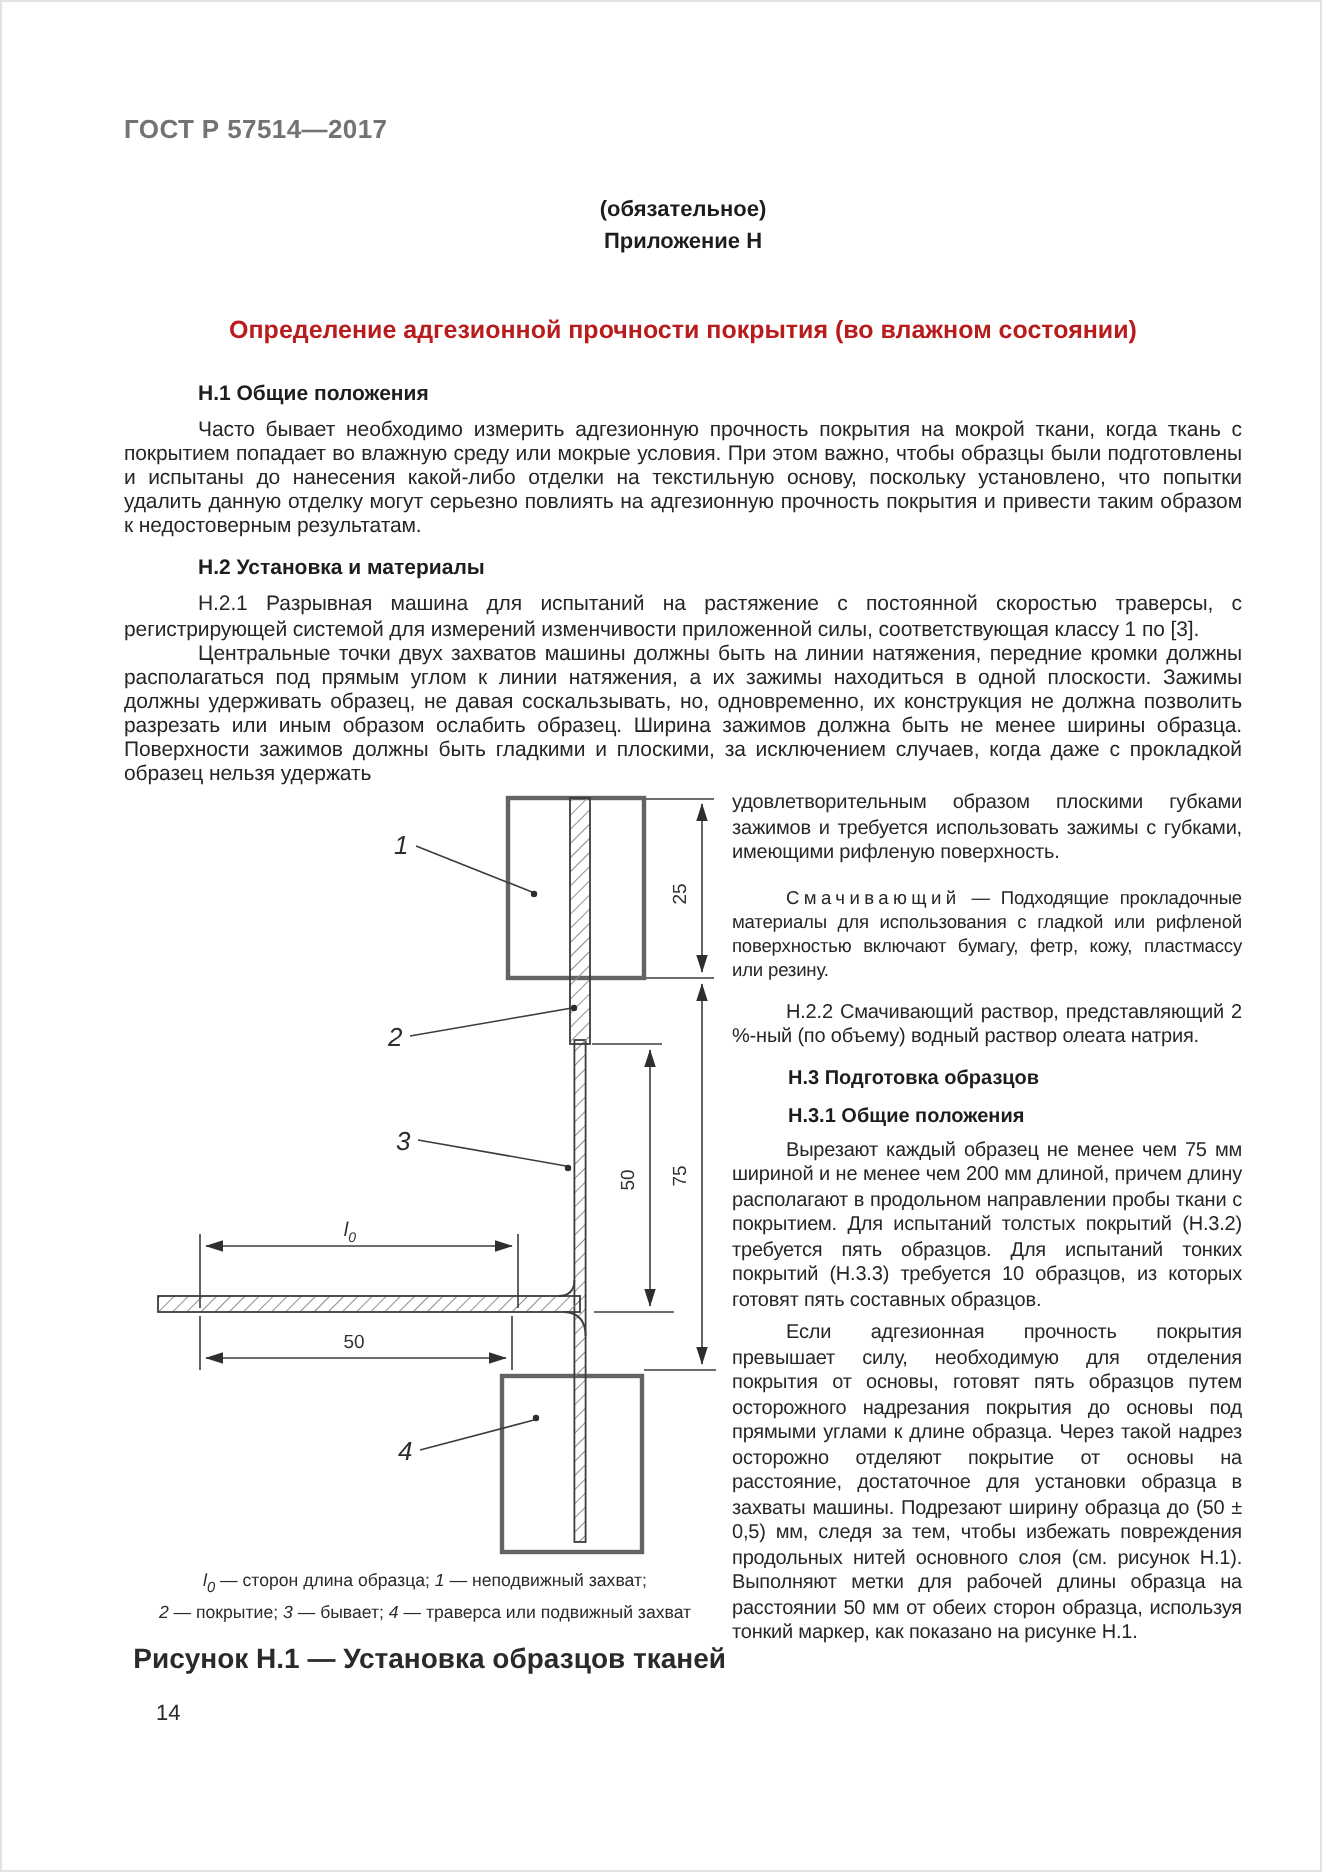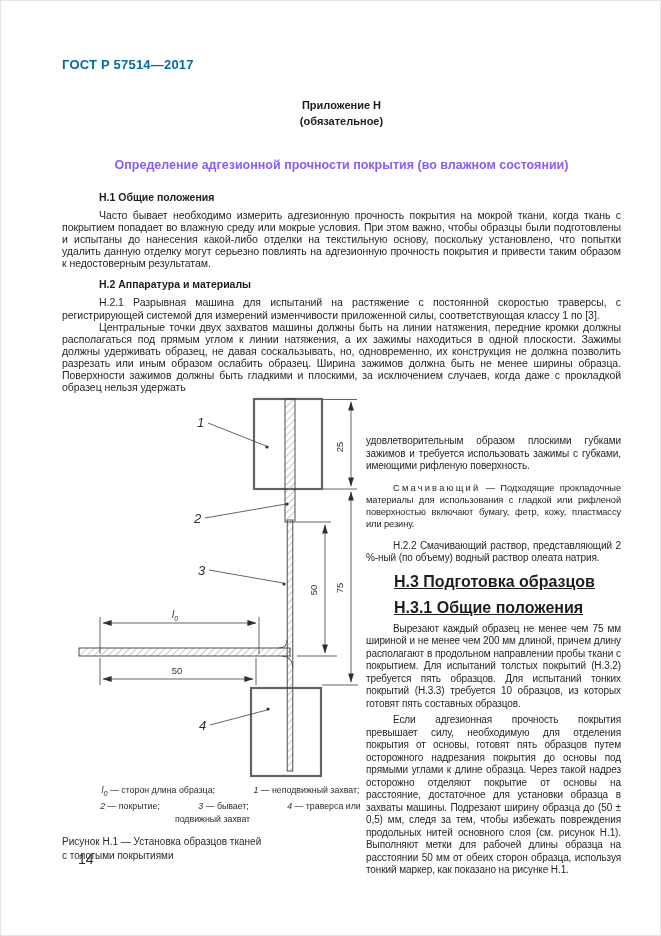--- a/index.html
+++ b/index.html
@@ -4,78 +4,78 @@
 <style>
   html,body { margin:0; padding:0; background:#888; }
   .page {
     position:relative; width:661px; height:936px; margin:0 auto;
     background:#ffffff; border:1px solid #e3e3e3; box-sizing:border-box;
     font-family:"Liberation Sans", sans-serif; color:#262626;
     overflow:hidden;
   }
   .content { position:absolute; left:61px; top:56px; width:559px; }
 
-  .doc-number { font-size:13px; font-weight:bold; letter-spacing:.2px; color:#0369a1; }
+  .doc-number { font-size:13px; font-weight:bold; letter-spacing:.2px; color:#737373; }
   .annex-block { margin-top:25px; text-align:center; }
   .annex-line { font-size:11px; font-weight:bold; line-height:16px; color:#1d1d1d; }
-  .page-title { margin:29px 0 16px 0; text-align:center; font-size:12.5px; font-weight:bold; color:#8b5cf6; }
+  .page-title { margin:29px 0 16px 0; text-align:center; font-size:12.5px; font-weight:bold; color:#b91c1c; }
 
   .full { margin-top:19px; }
   .sec-h { font-size:10.5px; font-weight:bold; color:#1d1d1d; margin:9px 0 6px 37px; }
   .full p {
     margin:0; font-size:10.5px; line-height:12.1px; text-align:justify;
     text-indent:37px; letter-spacing:-.05px;
   }
 
   .cols { display:flex; margin-top:3px; }
   .col-left  { width:301px; flex:none; }
   .col-right { width:255px; flex:none; margin-left:3px; }
 
   .col-right p {
     margin:0 0 4px 0; font-size:10px; line-height:12.5px;
     text-align:justify; text-indent:27px; letter-spacing:-.1px;
   }
-  .col-right p.noindent { text-indent:0;margin-top:39px; }
+  .col-right p.noindent { text-indent:0; }
   .col-right .note {
     font-size:9.3px; line-height:12px; margin:9px 0 10px 0;
   }
   .note-label { letter-spacing:2.2px; }
-  .col-right .sub-h { font-size:16px; font-weight:bold; color:#1d1d1d; margin:8px 0 6px 28px;text-decoration:underline; }
+  .col-right .sub-h { font-size:10px; font-weight:bold; color:#1d1d1d; margin:8px 0 6px 28px; }
 
   .figure-svg { display:block; margin-left:-6px; }
   .fig-legend { margin-top:3px; text-align:center; font-size:8.8px; line-height:13px; color:#2a2a2a; }
-  .fig-legend i { font-family:"Liberation Sans", sans-serif;margin-left:36px; }
-  .fig-caption { margin-top:9px; text-align:left; font-size:10px; line-height:14px; color:#2a2a2a; }
+  .fig-legend i { font-family:"Liberation Sans", sans-serif; }
+  .fig-caption { margin-top:9px; text-align:right; font-size:14px; line-height:14px; color:#2a2a2a;font-weight:bold; }
 
-  .page-number { position:absolute; left:77px; top:850px; font-size:14px; color:#2a2a2a;text-align:right; }
+  .page-number { position:absolute; left:77px; top:850px; font-size:11px; color:#2a2a2a;text-align:right; }
 
   svg text { fill:#333; }
   .dim-label { font-size:9.5px; }
   .callout { font-size:13px; font-style:italic; fill:#2e2e2e; }
   .lo-label { font-size:10px; font-style:italic; }
 </style>
 </head>
 <body>
 
 <div class="page">
   <div class="content">
 
     <div class="doc-number">ГОСТ Р 57514—2017</div>
 
     <div class="annex-block">
+      <div class="annex-line">(обязательное)</div>
       <div class="annex-line">Приложение Н</div>
-      <div class="annex-line">(обязательное)</div>
     </div>
 
     <div class="page-title">Определение адгезионной прочности покрытия (во влажном состоянии)</div>
 
     <div class="full">
       <div class="sec-h">Н.1  Общие положения</div>
       <p>Часто бывает необходимо измерить адгезионную прочность покрытия на мокрой ткани, когда ткань с покрытием попадает во влажную среду или мокрые условия. При этом важно, чтобы образцы были подготовлены и испытаны до нанесения какой-либо отделки на текстильную основу, поскольку установлено, что попытки удалить данную отделку могут серьезно повлиять на адгезионную прочность покрытия и привести таким образом к недостоверным результатам.</p>
-      <div class="sec-h">Н.2  Аппаратура и материалы</div>
+      <div class="sec-h">Н.2  Установка и материалы</div>
       <p>Н.2.1  Разрывная машина для испытаний на растяжение с постоянной скоростью траверсы, с регистрирующей системой для измерений изменчивости приложенной силы, соответствующая классу 1 по [3].</p>
       <p>Центральные точки двух захватов машины должны быть на линии натяжения, передние кромки должны располагаться под прямым углом к линии натяжения, а их зажимы находиться в одной плоскости. Зажимы должны удерживать образец, не давая соскальзывать, но, одновременно, их конструкция не должна позволить разрезать или иным образом ослабить образец. Ширина зажимов должна быть не менее ширины образца. Поверхности зажимов должны быть гладкими и плоскими, за исключением случаев, когда даже с прокладкой образец нельзя удержать</p>
     </div>
 
     <div class="cols">
 
       <div class="col-left">
         <svg class="figure-svg" width="310" height="385" viewBox="0 0 310 385" xmlns="http://www.w3.org/2000/svg">
           <defs>
             <pattern id="hatch" patternUnits="userSpaceOnUse" width="5" height="5" patternTransform="rotate(45)">
@@ -147,21 +147,20 @@
           <text class="callout" x="143" y="334">4</text>
         </svg>
 
         <div class="fig-legend">
           <div><i><span>l</span><sub>0</sub></i><span> — сторон длина образца; </span><i>1</i><span> — неподвижный захват;</span></div>
           <div><i>2</i><span> — покрытие; </span><i>3</i><span> — бывает; </span><i>4</i><span> — траверса или подвижный захват</span></div>
         </div>
 
         <div class="fig-caption">
           <div>Рисунок Н.1 — Установка образцов тканей</div>
-          <div>с толстыми покрытиями</div>
         </div>
       </div>
 
       <div class="col-right">
         <p class="noindent">удовлетворительным образом плоскими губками зажимов и требуется использовать зажимы с губками, имеющими рифленую поверхность.</p>
         <p class="note"><span class="note-label">Смачивающий</span><span> — Подходящие прокладочные материалы для использования с гладкой или рифленой поверхностью включают бумагу, фетр, кожу, пластмассу или резину.</span></p>
         <p>Н.2.2 Смачивающий раствор, представляющий 2 %-ный (по объему) водный раствор олеата натрия.</p>
         <div class="sub-h">Н.3  Подготовка образцов</div>
         <div class="sub-h">Н.3.1  Общие положения</div>
         <p>Вырезают каждый образец не менее чем 75 мм шириной и не менее чем 200 мм длиной, причем длину располагают в продольном направлении пробы ткани с покрытием. Для испытаний толстых покрытий (Н.3.2) требуется пять образцов. Для испытаний тонких покрытий (Н.3.3) требуется 10 образцов, из которых готовят пять составных образцов.</p>

